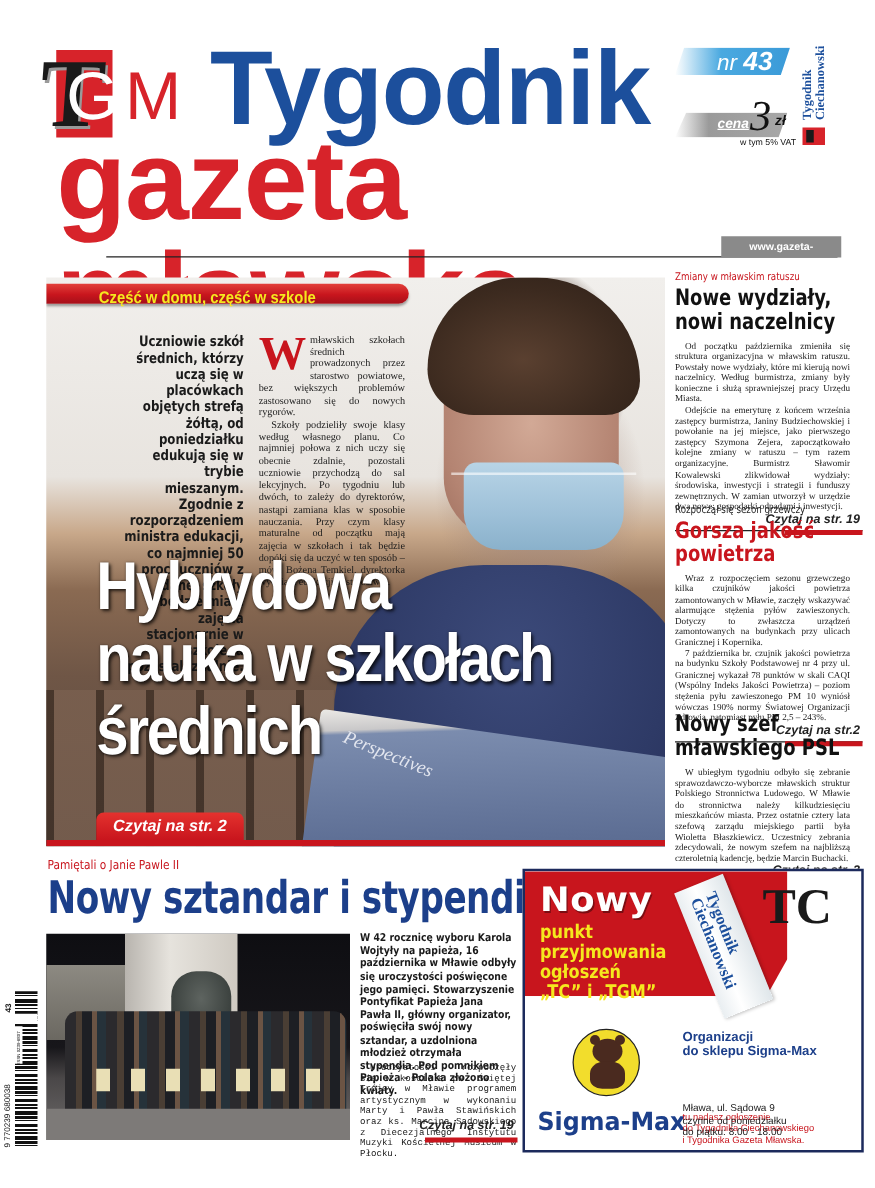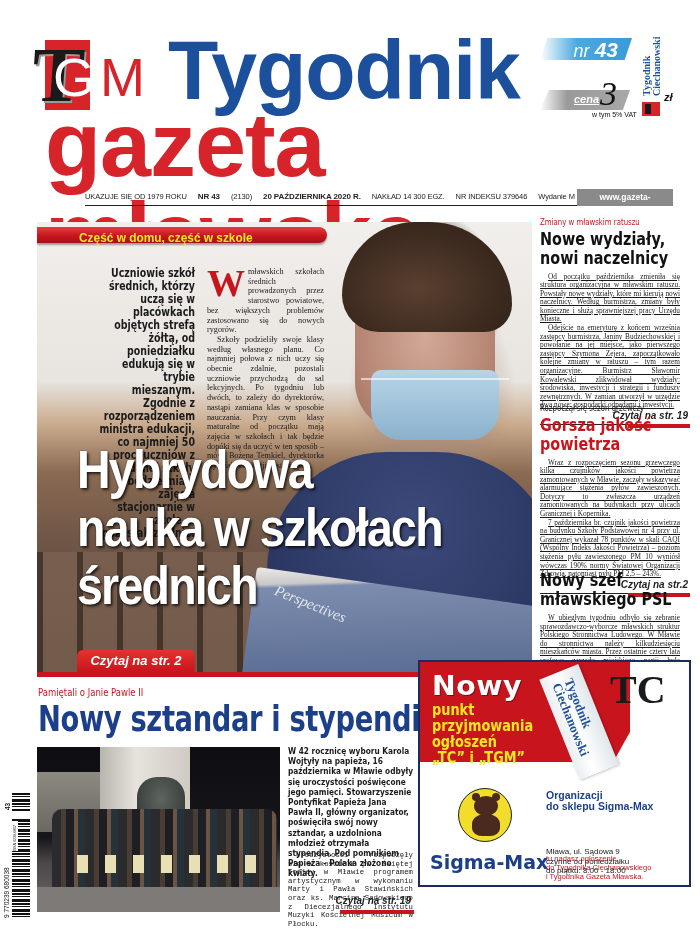--- a/index.html
+++ b/index.html
@@ -18,21 +18,21 @@
   .title-gazeta { position: absolute; left: 45px; top: 100px; font: bold 90px/1 "Liberation Sans", sans-serif; color: #d7232a; letter-spacing: -1px; transform: scaleX(1.02); transform-origin: left; }
 
   .issue-badge { position: absolute; left: 540px; top: 38px; width: 92px; height: 22px; background: linear-gradient(90deg, rgba(70,170,225,0) 0%, #4aa9e0 40%, #3a9ad8 100%); clip-path: polygon(8% 0, 100% 0, 92% 100%, 0 100%); }
   .issue-badge .nr { position: absolute; right: 14px; top: 1px; font: italic 18px/1 "Liberation Sans", sans-serif; color: #fff; }
   .issue-badge .nr b { font-weight: bold; font-size: 21px; }
 
   .price-box { position: absolute; left: 540px; top: 80px; width: 90px; height: 35px; }
   .price-grey { position: absolute; left: 0; top: 10px; width: 90px; height: 20px; background: linear-gradient(90deg, rgba(150,150,150,0) 0%, #9a9a9a 30%, #a8a8a8 100%); clip-path: polygon(10% 0, 100% 0, 92% 100%, 0 100%); }
   .price-cena { position: absolute; left: 34px; top: 14px; font: bold italic 11px/1 "Liberation Sans", sans-serif; color: #fff; text-decoration: underline; }
   .price-val { position: absolute; left: 60px; top: -3px; font: italic 34px/1 "Liberation Serif", serif; color: #111; }
-  .price-zl { position: absolute; left: 80px; top: 12px; font: bold italic 11px/1 "Liberation Sans", sans-serif; color: #111; margin-left: 44px; }
+  .price-zl { position: absolute; left: 80px; top: 12px; font: bold italic 11px/1 "Liberation Sans", sans-serif; color: #111; }
   .price-vat { position: absolute; left: 52px; top: 31px; font: 7px/1 "Liberation Sans", sans-serif; color: #111; white-space: nowrap; }
 
   .side-logo { position: absolute; left: 640px; top: 38px; width: 24px; height: 80px; }
   .side-logo .txt { position: absolute; left: 2px; top: 0; width: 18px; height: 58px; writing-mode: vertical-rl; transform: rotate(180deg); font: bold 10px/1 "Liberation Serif", serif; color: #1c4f9c; }
   .side-logo .mark { position: absolute; left: 2px; top: 64px; width: 18px; height: 14px; background: #d7232a; }
   .side-logo .mark::after { content: ""; position: absolute; left: 3px; top: 2px; width: 6px; height: 10px; background: #1a1a1a; }
 
   .info-bar { position: absolute; left: 85px; top: 189px; width: 585px; height: 17px; border-bottom: 1.5px solid #222; }
   .info-text { position: absolute; left: 0; top: 4px; font: 7.5px/1 "Liberation Sans", sans-serif; color: #222; white-space: nowrap; letter-spacing: -0.1px; }
   .info-text span { margin-right: 9px; }
@@ -73,21 +73,21 @@
   .main-bottom-rule { position: absolute; left: 0; top: 450px; width: 495px; height: 5px; background: #c8151d; }
 
   
   .right-col { position: absolute; left: 540px; top: 218px; width: 150px; }
   .r-story { position: absolute; left: 0; width: 150px; }
   .r-kicker { font: 8.5px/1 "DejaVu Sans", sans-serif; color: #c8151d; transform: scaleX(0.82); transform-origin: left; white-space: nowrap; }
   .r-kicker.dark { color: #222; }
   .r-title { font: bold 18px/19px "DejaVu Sans", sans-serif; color: #111; margin-top: 2px; transform: scaleX(0.8); transform-origin: left top; white-space: nowrap; }
   .r-title.red { color: #c8151d; }
   .r-body { font: 7.3px/8.6px "Liberation Serif", serif; color: #1a1a1a; text-align: justify; margin-top: 6px; width: 140px; }
-  .r-body p { text-indent: 8px; text-decoration: underline; }
+  .r-body p { text-indent: 8px; }
   .r-read { font: bold italic 10px/1 "Liberation Sans", sans-serif; color: #222; text-align: right; width: 148px; margin-top: 1px; }
   .r-rule { height: 5px; margin-top: 3px; width: 150px; border-top: 1px solid #222; position: relative; }
   .r-rule::after { content: ""; position: absolute; right: 0; top: -1px; width: 62px; height: 4px; background: #c8151d; }
   .r-story-1 { top: 0; }
   .r-story-2 { top: 186px; }
   .r-story-3 { top: 350px; }
 
   
   .b-kicker { position: absolute; left: 38px; top: 688px; font: 10px/1 "DejaVu Sans", sans-serif; color: #c8151d; transform: scaleX(0.85); transform-origin: left; white-space: nowrap; }
   .b-title { position: absolute; left: 38px; top: 701px; font: bold 36px/1 "DejaVu Sans", sans-serif; color: #1c3f8a; transform: scaleX(0.76); transform-origin: left top; white-space: nowrap; letter-spacing: -0.5px; }
@@ -109,21 +109,21 @@
   
   .barcode { position: absolute; left: 2px; top: 793px; width: 30px; height: 125px; }
   .barcode .bars { position: absolute; left: 10px; top: 0; width: 18px; height: 125px; background:
       repeating-linear-gradient(180deg, #111 0 2px, #fff 2px 3px, #111 3px 4px, #fff 4px 6px, #111 6px 9px, #fff 9px 10px); }
   .barcode .bars.gap { position: absolute; left: 10px; top: 18px; width: 18px; height: 8px; background: #fff; }
   .barcode .nums { position: absolute; left: 0; top: 0; width: 10px; height: 125px; writing-mode: vertical-rl; transform: rotate(180deg); font: 6.5px/10px "Liberation Sans", sans-serif; color: #111; text-align: left; white-space: nowrap; }
   .barcode .issn { position: absolute; left: 10px; top: 28px; width: 6px; height: 30px; writing-mode: vertical-rl; transform: rotate(180deg); font: 3.5px/6px "Liberation Sans", sans-serif; color: #111; white-space: nowrap; background: #fff; }
   .barcode .addon { position: absolute; left: 2px; top: 0; width: 8px; height: 17px; writing-mode: vertical-rl; transform: rotate(180deg); font: bold 6.5px/8px "Liberation Sans", sans-serif; color: #111; }
 
   
-  .ad { position: absolute; left: 418px; top: 660px; width: 273px; height: 227px; border: 2px solid #1c2a5c; background: #fff; overflow: hidden; }
+  .ad { position: absolute; left: 418px; top: 695px; width: 273px; height: 227px; border: 2px solid #1c2a5c; background: #fff; overflow: hidden; }
   .ad-red { position: absolute; left: 0; top: 0; width: 210px; height: 100px; background: #c8151d; clip-path: polygon(0 0, 100% 0, 100% 70%, 92% 100%, 0 100%); }
   .ad-nowy { position: absolute; left: 12px; top: 10px; font: bold 27px/1 "DejaVu Sans", sans-serif; color: #fff; transform: scaleX(1.05); transform-origin: left; letter-spacing: 0.5px; text-shadow: 1px 1px 0 #7a0d12; }
   .ad-lines { position: absolute; left: 12px; top: 40px; font: bold 15px/16px "DejaVu Sans", sans-serif; color: #f5e81e; transform: scaleX(0.86); transform-origin: left top; white-space: nowrap; }
   .ad-paper { position: absolute; left: 132px; top: 14px; width: 42px; height: 108px; background: linear-gradient(90deg, #e9eef1 0%, #ffffff 40%, #dfe6ea 100%); transform: rotate(-22deg); transform-origin: center; left: 138px; top: 6px; box-shadow: 1px 1px 3px rgba(0,0,0,0.25); }
   .ad-paper span { position: absolute; left: 8px; top: 10px; writing-mode: vertical-rl; font: bold 13px/1 "Liberation Serif", serif; color: #1c4f9c; }
   .ad-tc { position: absolute; left: 190px; top: 8px; font: bold 40px/1 "Liberation Serif", serif; color: #1a1a1a; }
   .ad-bear-circle { position: absolute; left: 38px; top: 126px; width: 54px; height: 54px; border-radius: 50%; background: #f2dd2c; border: 1px solid #222; }
   .ad-bear-head { position: absolute; left: 15px; top: 7px; width: 24px; height: 20px; background: #4a2a1f; border-radius: 50%; }
   .ad-bear-head::before, .ad-bear-head::after { content: ""; position: absolute; top: -3px; width: 8px; height: 8px; background: #4a2a1f; border-radius: 50%; }
   .ad-bear-head::before { left: -2px; } .ad-bear-head::after { right: -2px; }
@@ -157,29 +157,20 @@
     <span class="price-zl">zł</span>
     <span class="price-vat">w tym 5% VAT</span>
   </div>
 
   <div class="side-logo">
     <span class="txt">Tygodnik Ciechanowski</span>
     <span class="mark"></span>
   </div>
 
   <div class="info-bar">
-    <div class="info-text">
-      <span>UKAZUJE SIĘ OD 1979 ROKU</span>
-      <span class="b">NR 43</span>
-      <span>(2130)</span>
-      <span class="b">20 PAŹDZIERNIKA 2020 R.</span>
-      <span>NAKŁAD 14 300 EGZ.</span>
-      <span>NR INDEKSU 379646</span>
-      <span>Wydanie M</span>
-    </div>
     <div class="website">www.gazeta-mlawska.pl</div>
   </div>
 </header>
 
 <section class="main-story">
   <div class="photo-desk"></div>
   <div class="photo-sweater"></div>
   <div class="photo-face"></div>
   <div class="photo-hair"></div>
   <div class="photo-mask"></div>

